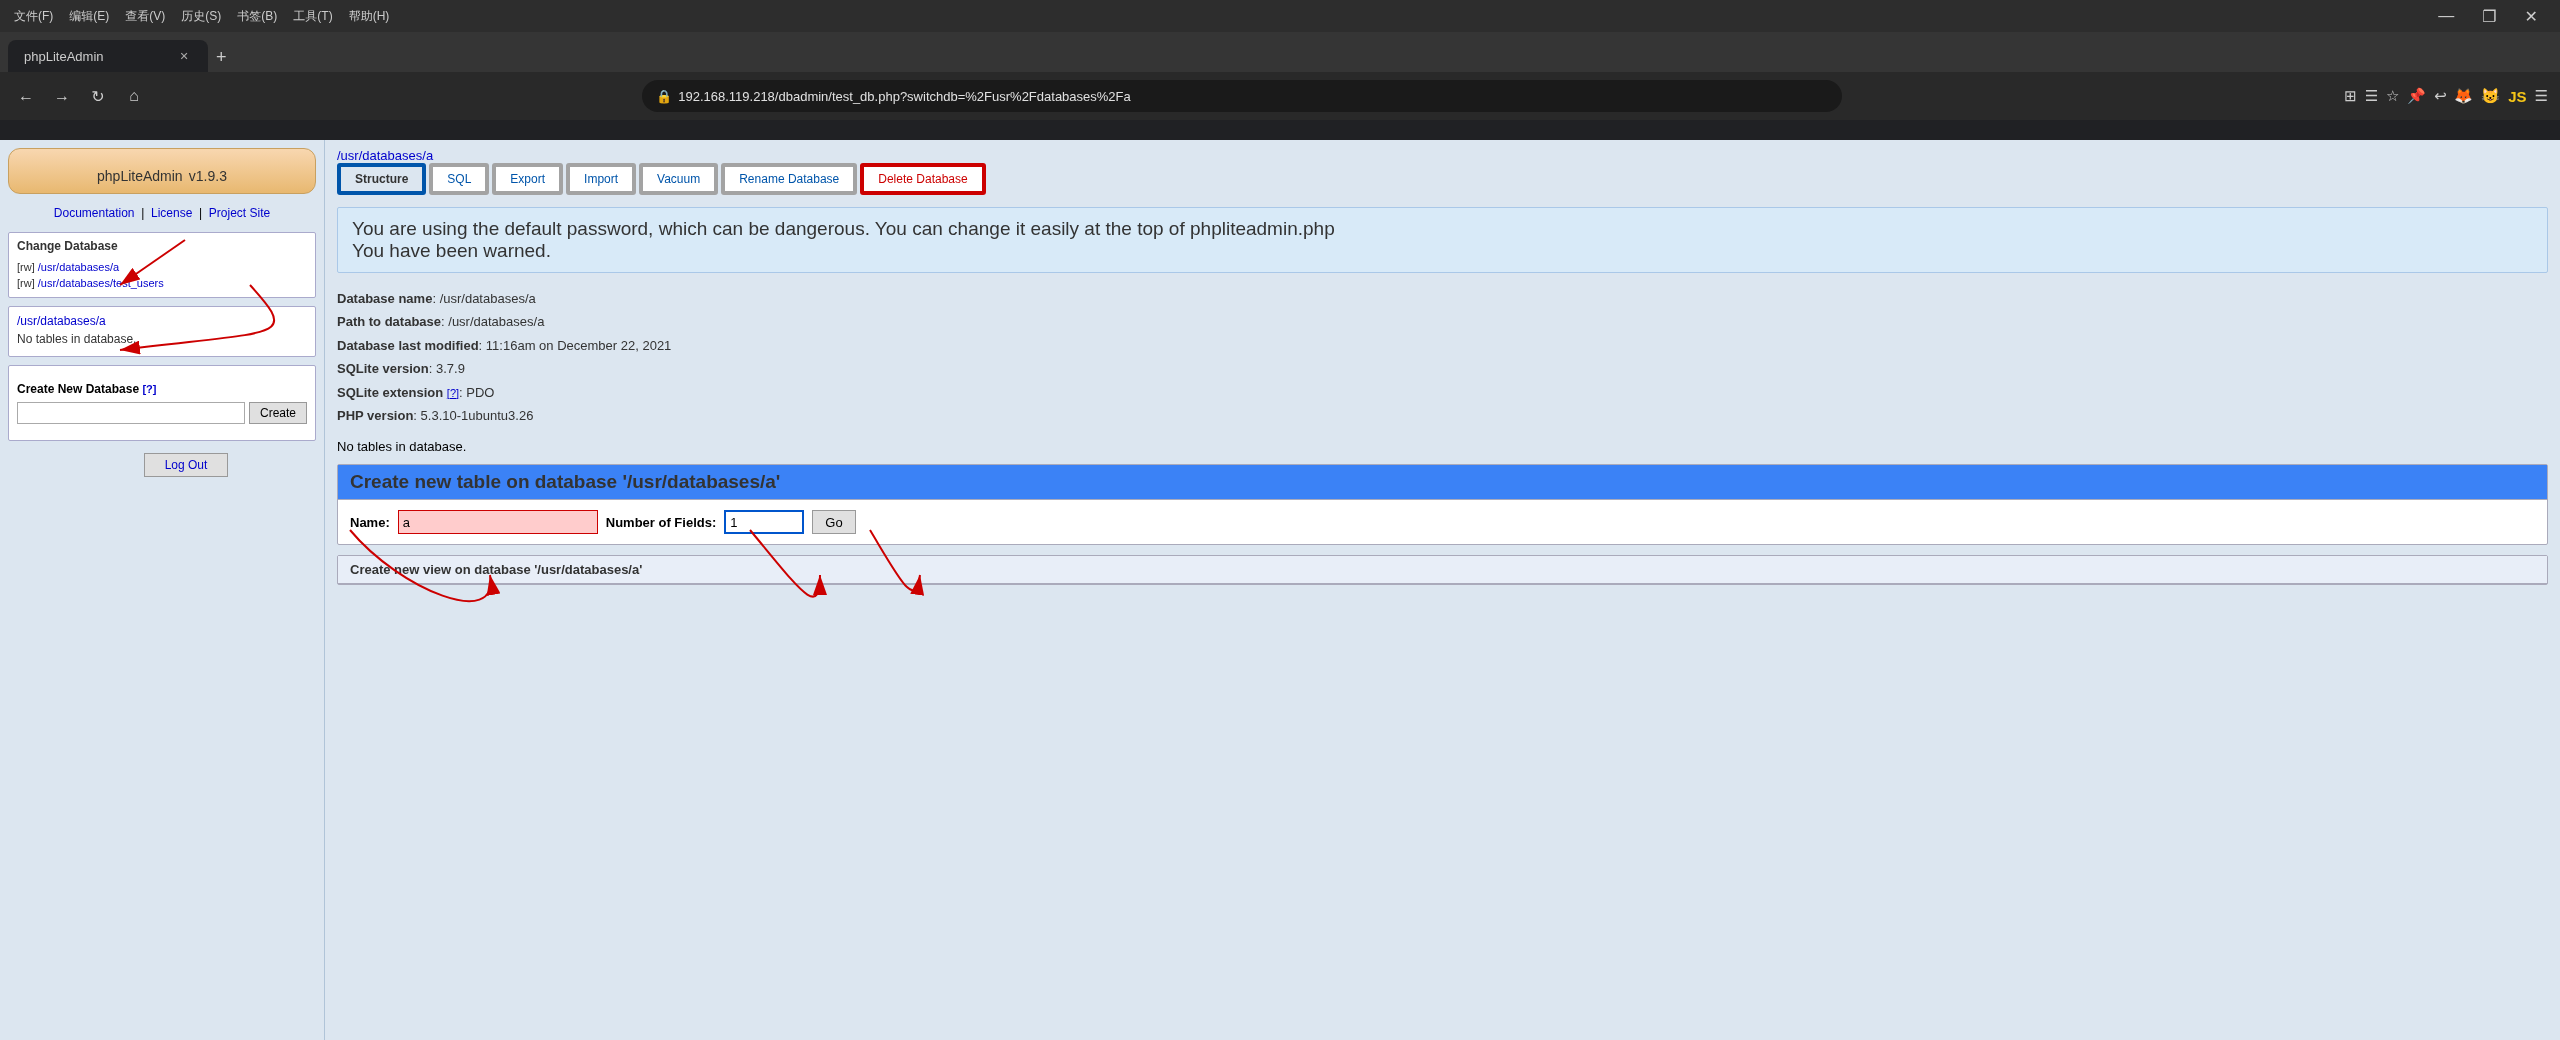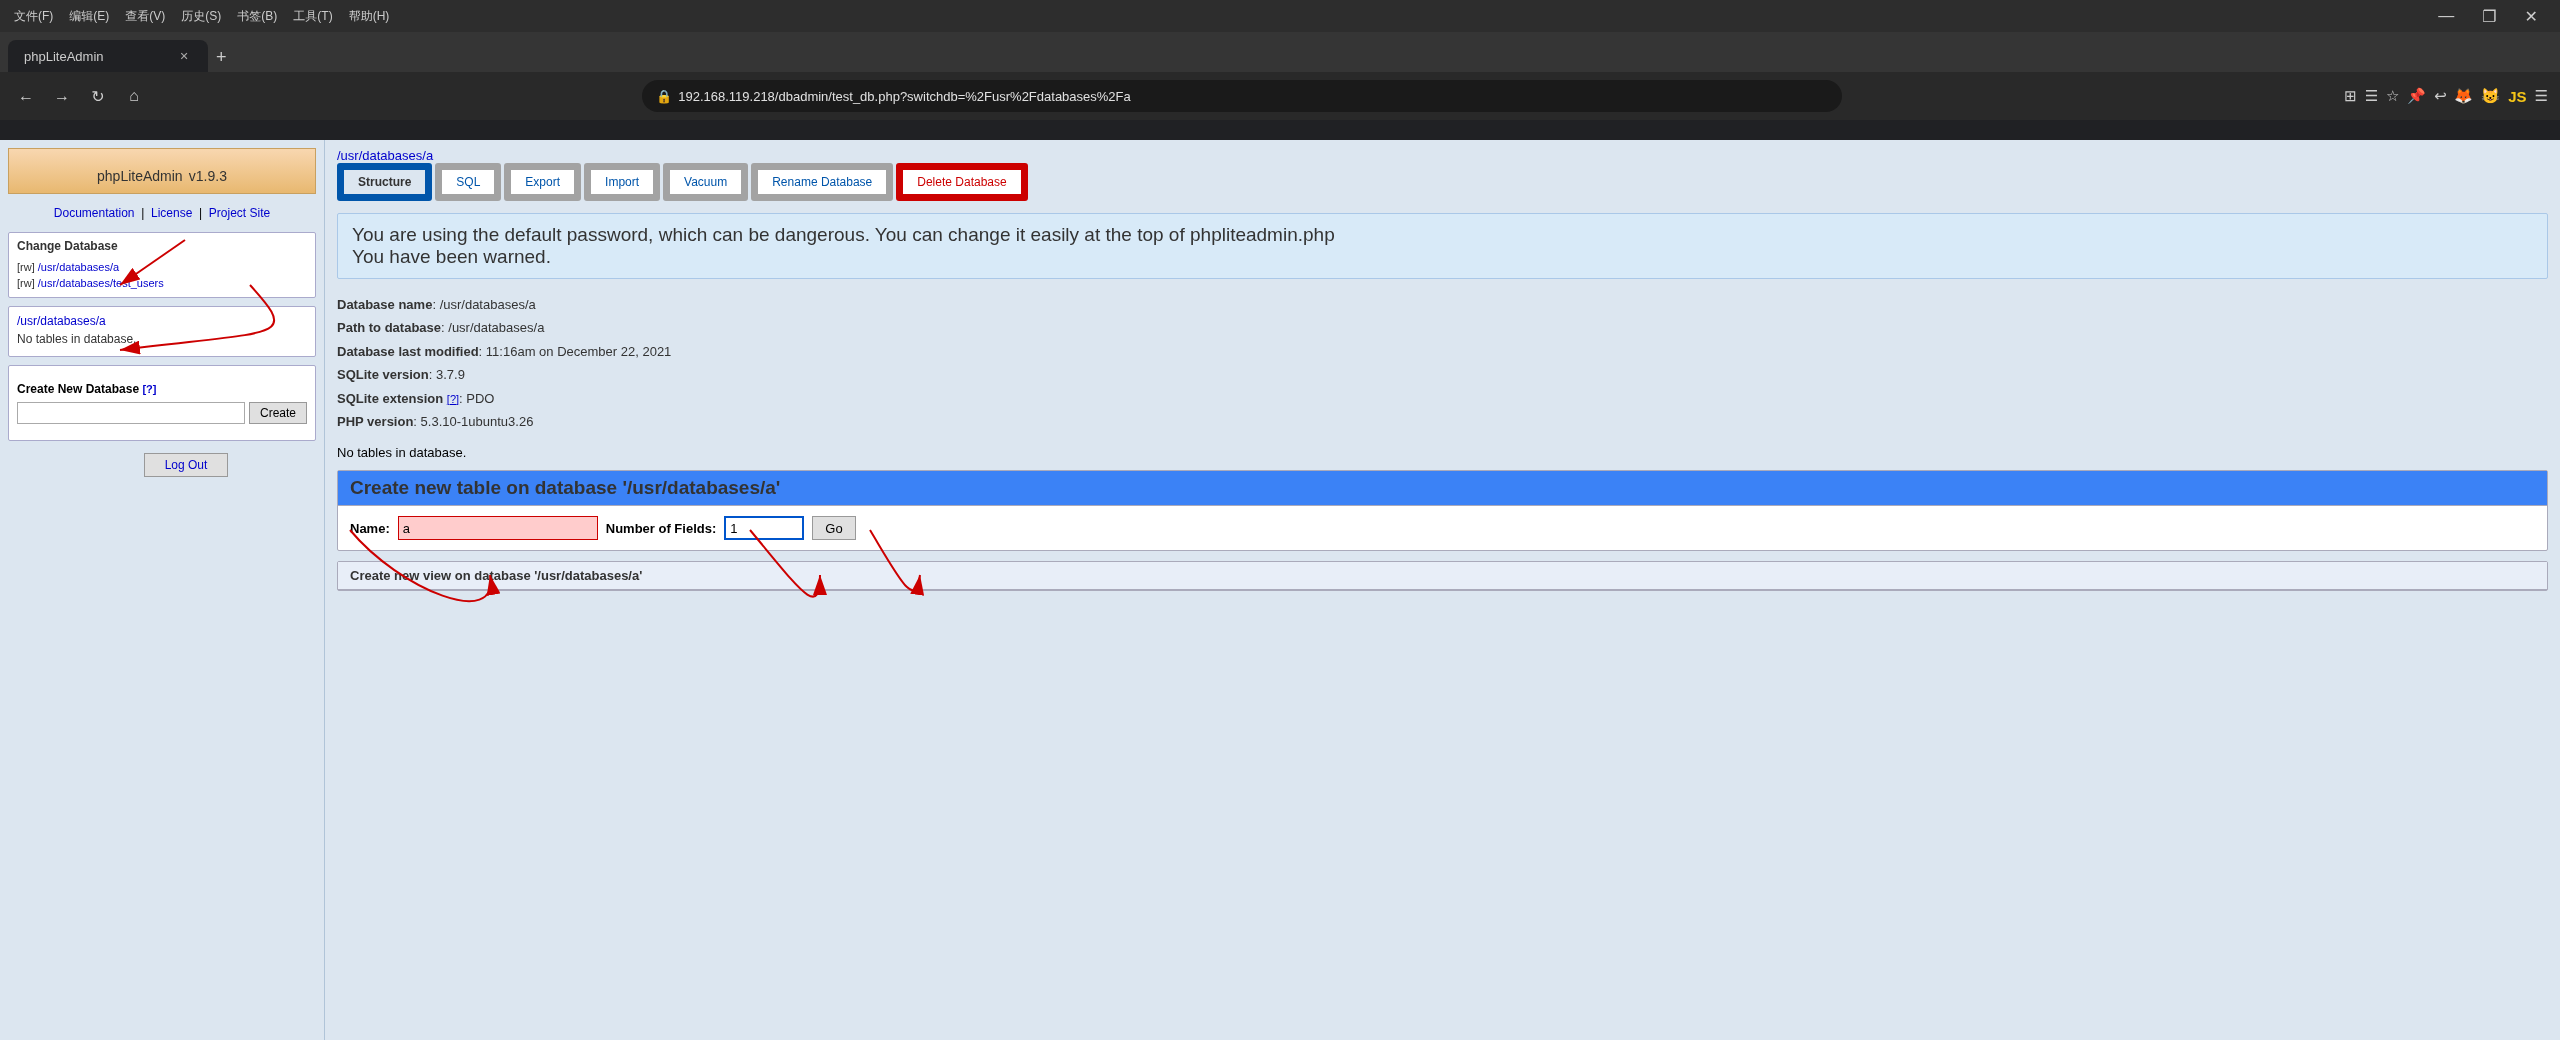--- a/index.html
+++ b/index.html
@@ -133,21 +133,21 @@
       border-right: 1px solid #b0c4d8;
       padding: 0;
       overflow-y: auto;
     }
     .sidebar-header {
       background: linear-gradient(to bottom, #f8d7b0, #e8b870);
       border: 1px solid #c8a060;
       text-align: center;
       padding: 12px 8px 6px;
       margin: 8px;
-      border-radius: 0;
+      border-radius: 12px;
     }
     .sidebar-header h1 {
       font-size: 22px;
       font-weight: bold;
       color: #333;
     }
     .sidebar-header h1 span {
       font-size: 14px;
       font-weight: normal;
     }
@@ -261,21 +261,21 @@
     
     .action-tabs {
       display: flex;
       gap: 0;
       margin-bottom: 12px;
       flex-wrap: wrap;
       gap: 3px;
     }
     .action-tab {
       padding: 5px 14px;
-      border: 7px solid #a3a3a3;
+      border: 4px solid #a3a3a3;
       background: #fff;
       color: #0055aa;
       font-size: 12px;
       cursor: pointer;
       border-radius: 3px;
     }
     .action-tab.active {
       background: #dce6f0;
       border-color: #0055aa;
       color: #333;

